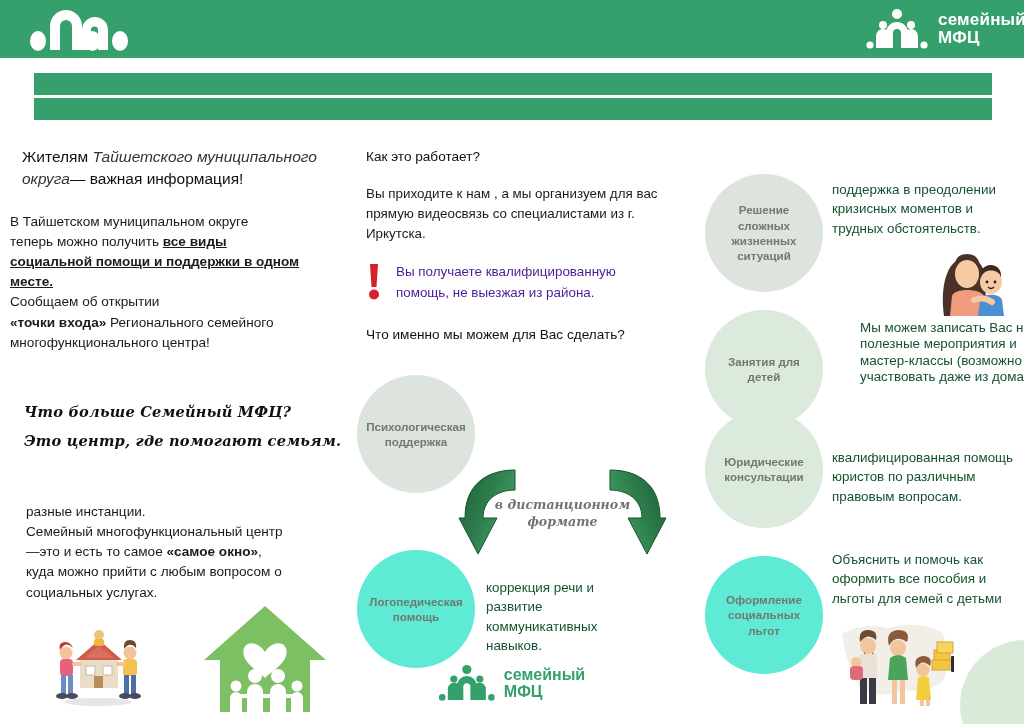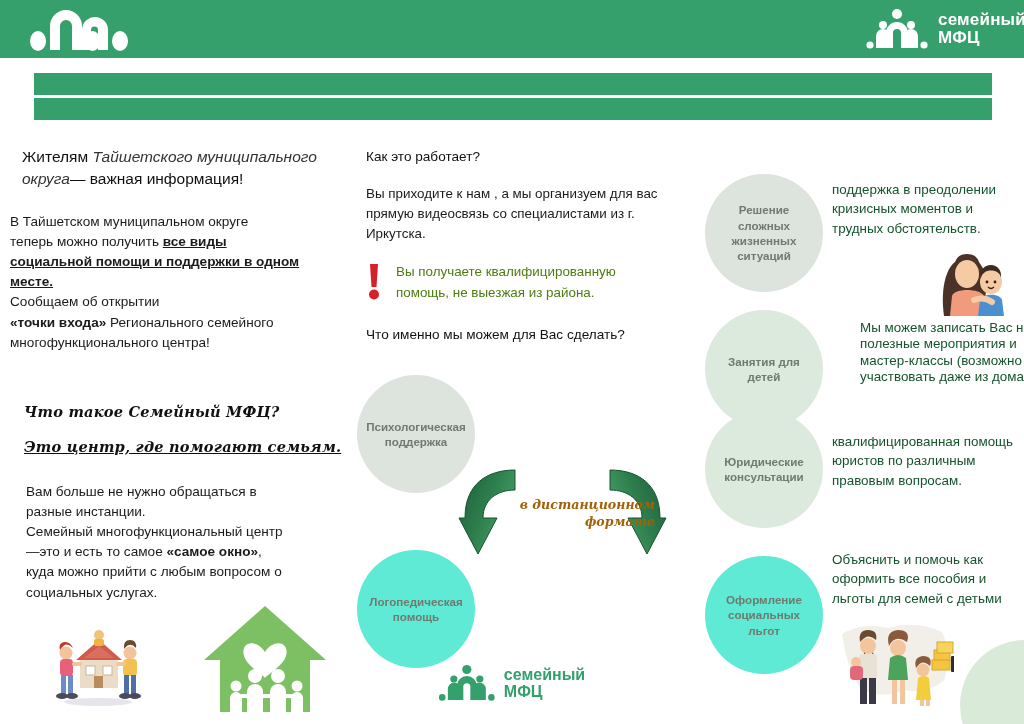--- a/index.html
+++ b/index.html
@@ -45,41 +45,41 @@
   .script{
     font-family:"DejaVu Serif",serif;font-style:italic;font-weight:700;
     font-size:14.6px;line-height:1.7;color:#111;letter-spacing:.2px;
   }
   .qhead{font-size:13.6px;font-weight:400;color:#111;}
   .para{font-size:13.4px;line-height:1.5;color:#1b1b1b;}
 
   
   .excl-row{position:absolute;display:flex;align-items:flex-start;gap:14px;}
   .excl-mark{width:16px;flex:0 0 16px;padding-top:2px;}
-  .excl-txt{font-size:13.4px;line-height:1.55;color:#4d7c0f;}
+  .excl-txt{font-size:13.4px;line-height:1.55;color:#4c1d95;}
 
   
   .circle{
     position:absolute;border-radius:50%;
     display:flex;align-items:center;justify-content:center;text-align:center;
     font-size:11.6px;font-weight:700;line-height:1.32;color:#6f7a70;
     padding:0 10px;box-sizing:border-box;
   }
   .circle.gray{background:#dde3dd;}
   .circle.mint{background:#dce9dd;}
   .circle.mint2{background:#5eead4;}
   .desc{position:absolute;font-size:13.4px;line-height:1.45;color:#14532d;}
   .desc.tight{line-height:1.22;}
 
   
   .cycle{position:absolute;left:455px;top:468px;width:215px;height:100px;}
   .cycle-label{
-    position:absolute;left:470px;top:496px;width:185px;text-align:right;
+    position:absolute;left:470px;top:496px;width:185px;text-align:center;
     font-family:"DejaVu Serif",serif;font-style:italic;font-weight:700;
-    font-size:12.6px;line-height:1.35;color:#a16207;
+    font-size:12.6px;line-height:1.35;color:#737373;
   }
 
   
   .illus{position:absolute;}
   .corner-circle{
     position:absolute;right:-42px;bottom:-46px;width:130px;height:130px;
     border-radius:50%;background:#d9ead9;
   }
 </style>
 </head>
@@ -129,26 +129,26 @@
   </div>
 
   <div class="tb body-txt" style="left:10px;top:212px;width:300px;">
     <span>В Тайшетском муниципальном округе</span><br>
     <span>теперь можно получить </span><span class="u-bold">все виды социальной помощи и поддержки в одном месте.</span><br>
     <span>Сообщаем об открытии</span><br>
     <span class="b">«точки входа»</span><span> Регионального семейного многофункционального центра!</span>
   </div>
 
   <div class="tb script" style="left:24px;top:400px;width:320px;">
-    <div>Что такое Семейный МФЦ?</div>
-    <div style="margin-top:10px;text-decoration:underline;">Это  центр, где помогают семьям.</div>
+    <div>Что больше Семейный МФЦ?</div>
+    <div style="margin-top:4px;">Это  центр, где помогают семьям.</div>
   </div>
 
   <div class="tb body-txt" style="left:26px;top:482px;width:310px;">
-    <span>Вам больше не нужно обращаться в</span><br>
+    <br>
     <span>разные инстанции.</span><br>
     <span>Семейный многофункциональный центр</span><br>
     <span>—это и есть то самое </span><span class="b">«самое окно»</span><span>,</span><br>
     <span>куда можно прийти с любым вопросом о</span><br>
     <span>социальных услугах.</span>
   </div>
 
   <div class="illus" style="left:46px;top:620px;width:104px;height:88px;">
     <svg viewBox="0 0 104 88" width="104" height="88" aria-hidden="true">
 
@@ -244,20 +244,21 @@
       <path d="M8 50 C8 16 30 2 58 2 L58 22 C40 22 26 32 26 50 L40 50 L21 86 L2 50 Z" transform="translate(2,0)" fill="url(#lgLeft)" stroke="#15532f" stroke-width="1"></path>
 
       <path d="M207 50 C207 16 185 2 157 2 L157 22 C175 22 189 32 189 50 L175 50 L194 86 L213 50 Z" transform="translate(-2,0)" fill="url(#lgRight)" stroke="#15532f" stroke-width="1"></path>
     </svg>
   </div>
   <div class="cycle-label">в дистанционном формате</div>
 
   <div class="circle mint2" style="left:357px;top:550px;width:118px;height:118px;">
     <span>Логопедическая помощь</span>
   </div>
+  <div class="desc" style="left:486px;top:578px;width:160px;">коррекция речи и развитие коммуникативных навыков.</div>
 
   <div class="circle gray" style="left:705px;top:174px;width:118px;height:118px;justify-content:flex-end;">
     <span>Решение сложных жизненных ситуаций</span>
   </div>
   <div class="desc" style="left:832px;top:180px;width:188px;">поддержка в преодолении кризисных моментов и трудных обстоятельств.</div>
 
   <div class="illus" style="left:934px;top:248px;width:76px;height:70px;">
     <svg viewBox="0 0 76 70" width="76" height="70" aria-hidden="true">
 
       <path d="M10 68 C6 40 12 12 30 10 C48 8 54 26 52 44 L48 68 Z" fill="#4a3228"></path>
@@ -280,21 +281,21 @@
   </div>
 
   <div class="circle mint" style="left:705px;top:310px;width:118px;height:118px;justify-content:flex-end;">
     <span>Занятия для детей</span>
   </div>
   <div class="desc tight" style="left:832px;top:320px;width:190px;margin-left:28px;">Мы можем записать Вас на полезные мероприятия и мастер-классы (возможно участвовать даже из дома).</div>
 
   <div class="circle mint" style="left:705px;top:410px;width:118px;height:118px;">
     <span>Юридические консультации</span>
   </div>
-  <div class="desc" style="left:832px;top:432px;width:185px;">квалифицированная помощь юристов по различным правовым вопросам.</div>
+  <div class="desc" style="left:832px;top:448px;width:185px;">квалифицированная помощь юристов по различным правовым вопросам.</div>
 
   <div class="circle mint2" style="left:705px;top:556px;width:118px;height:118px;">
     <span>Оформление социальных льгот</span>
   </div>
   <div class="desc" style="left:832px;top:550px;width:192px;">Объяснить и помочь как оформить все пособия и льготы для семей с детьми</div>
 
   <div class="illus" style="left:838px;top:622px;width:116px;height:92px;">
     <svg viewBox="0 0 116 92" width="116" height="92" aria-hidden="true">
       <path d="M4 12 q20 -12 46 -6 q28 -8 54 4 q10 22 2 48 q-14 14 -40 10 q-24 10 -44 -2 q-14 -22 -18 -54Z" fill="#f1efe7"></path>
 

